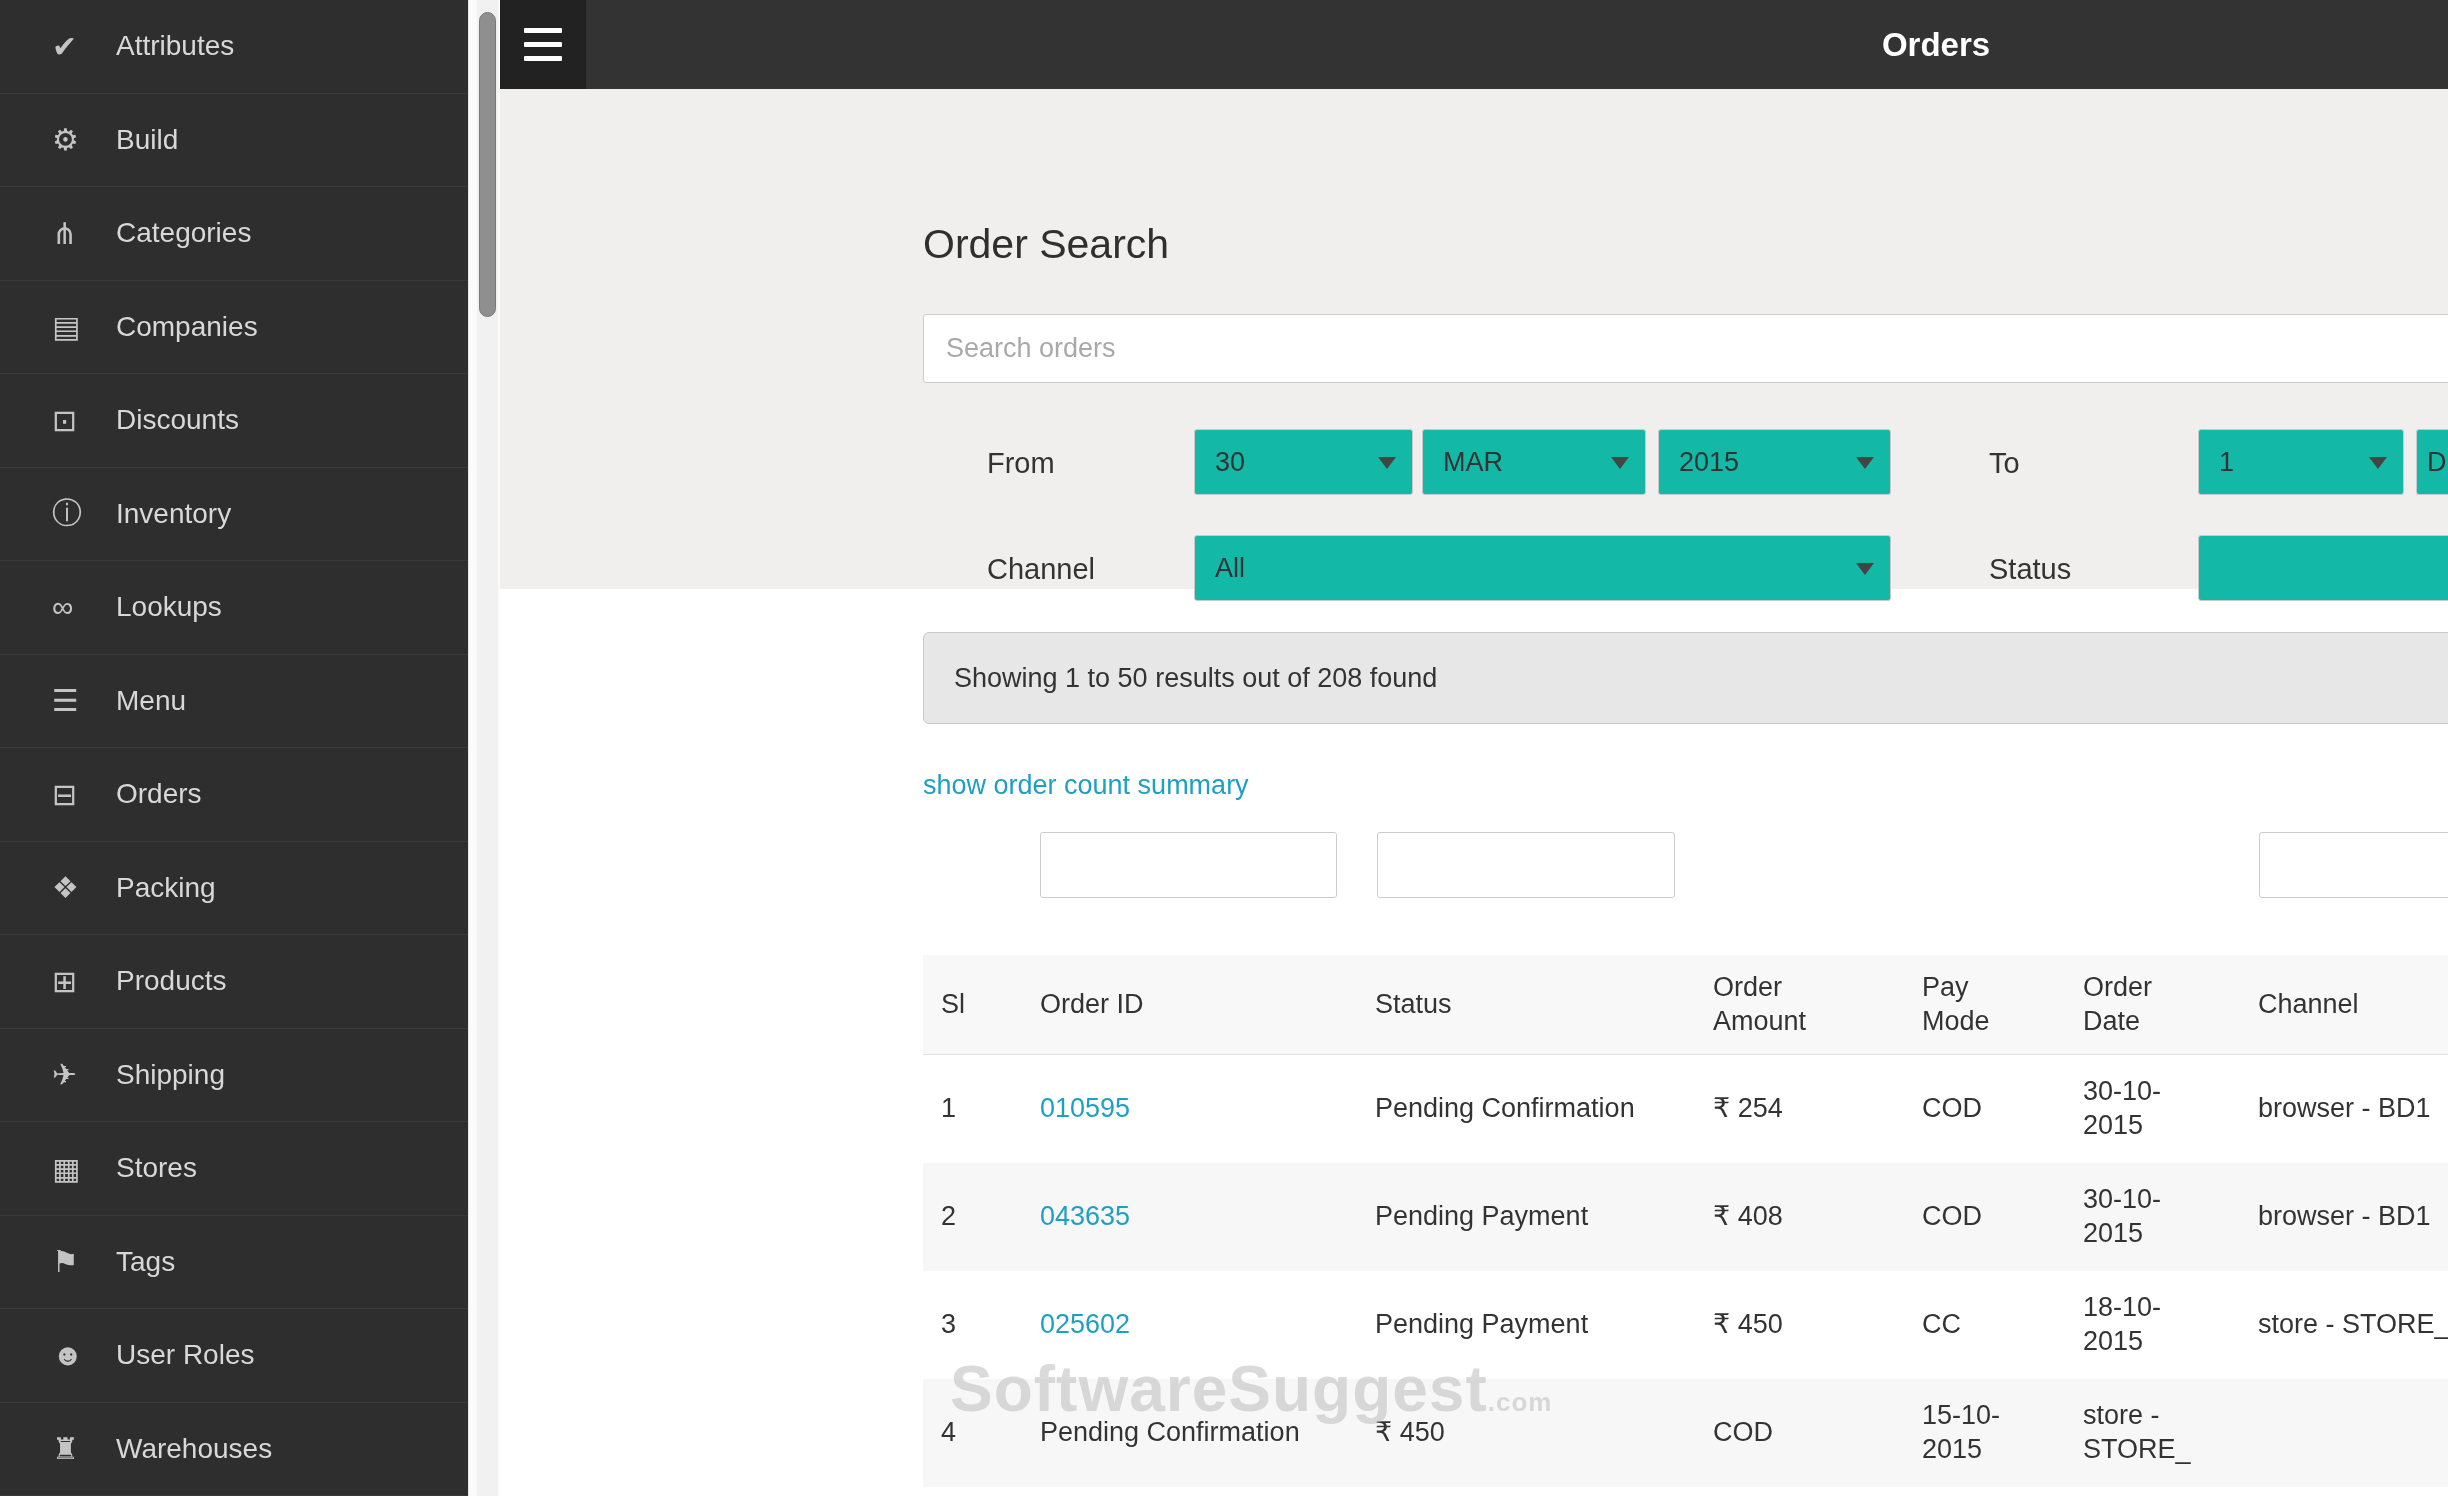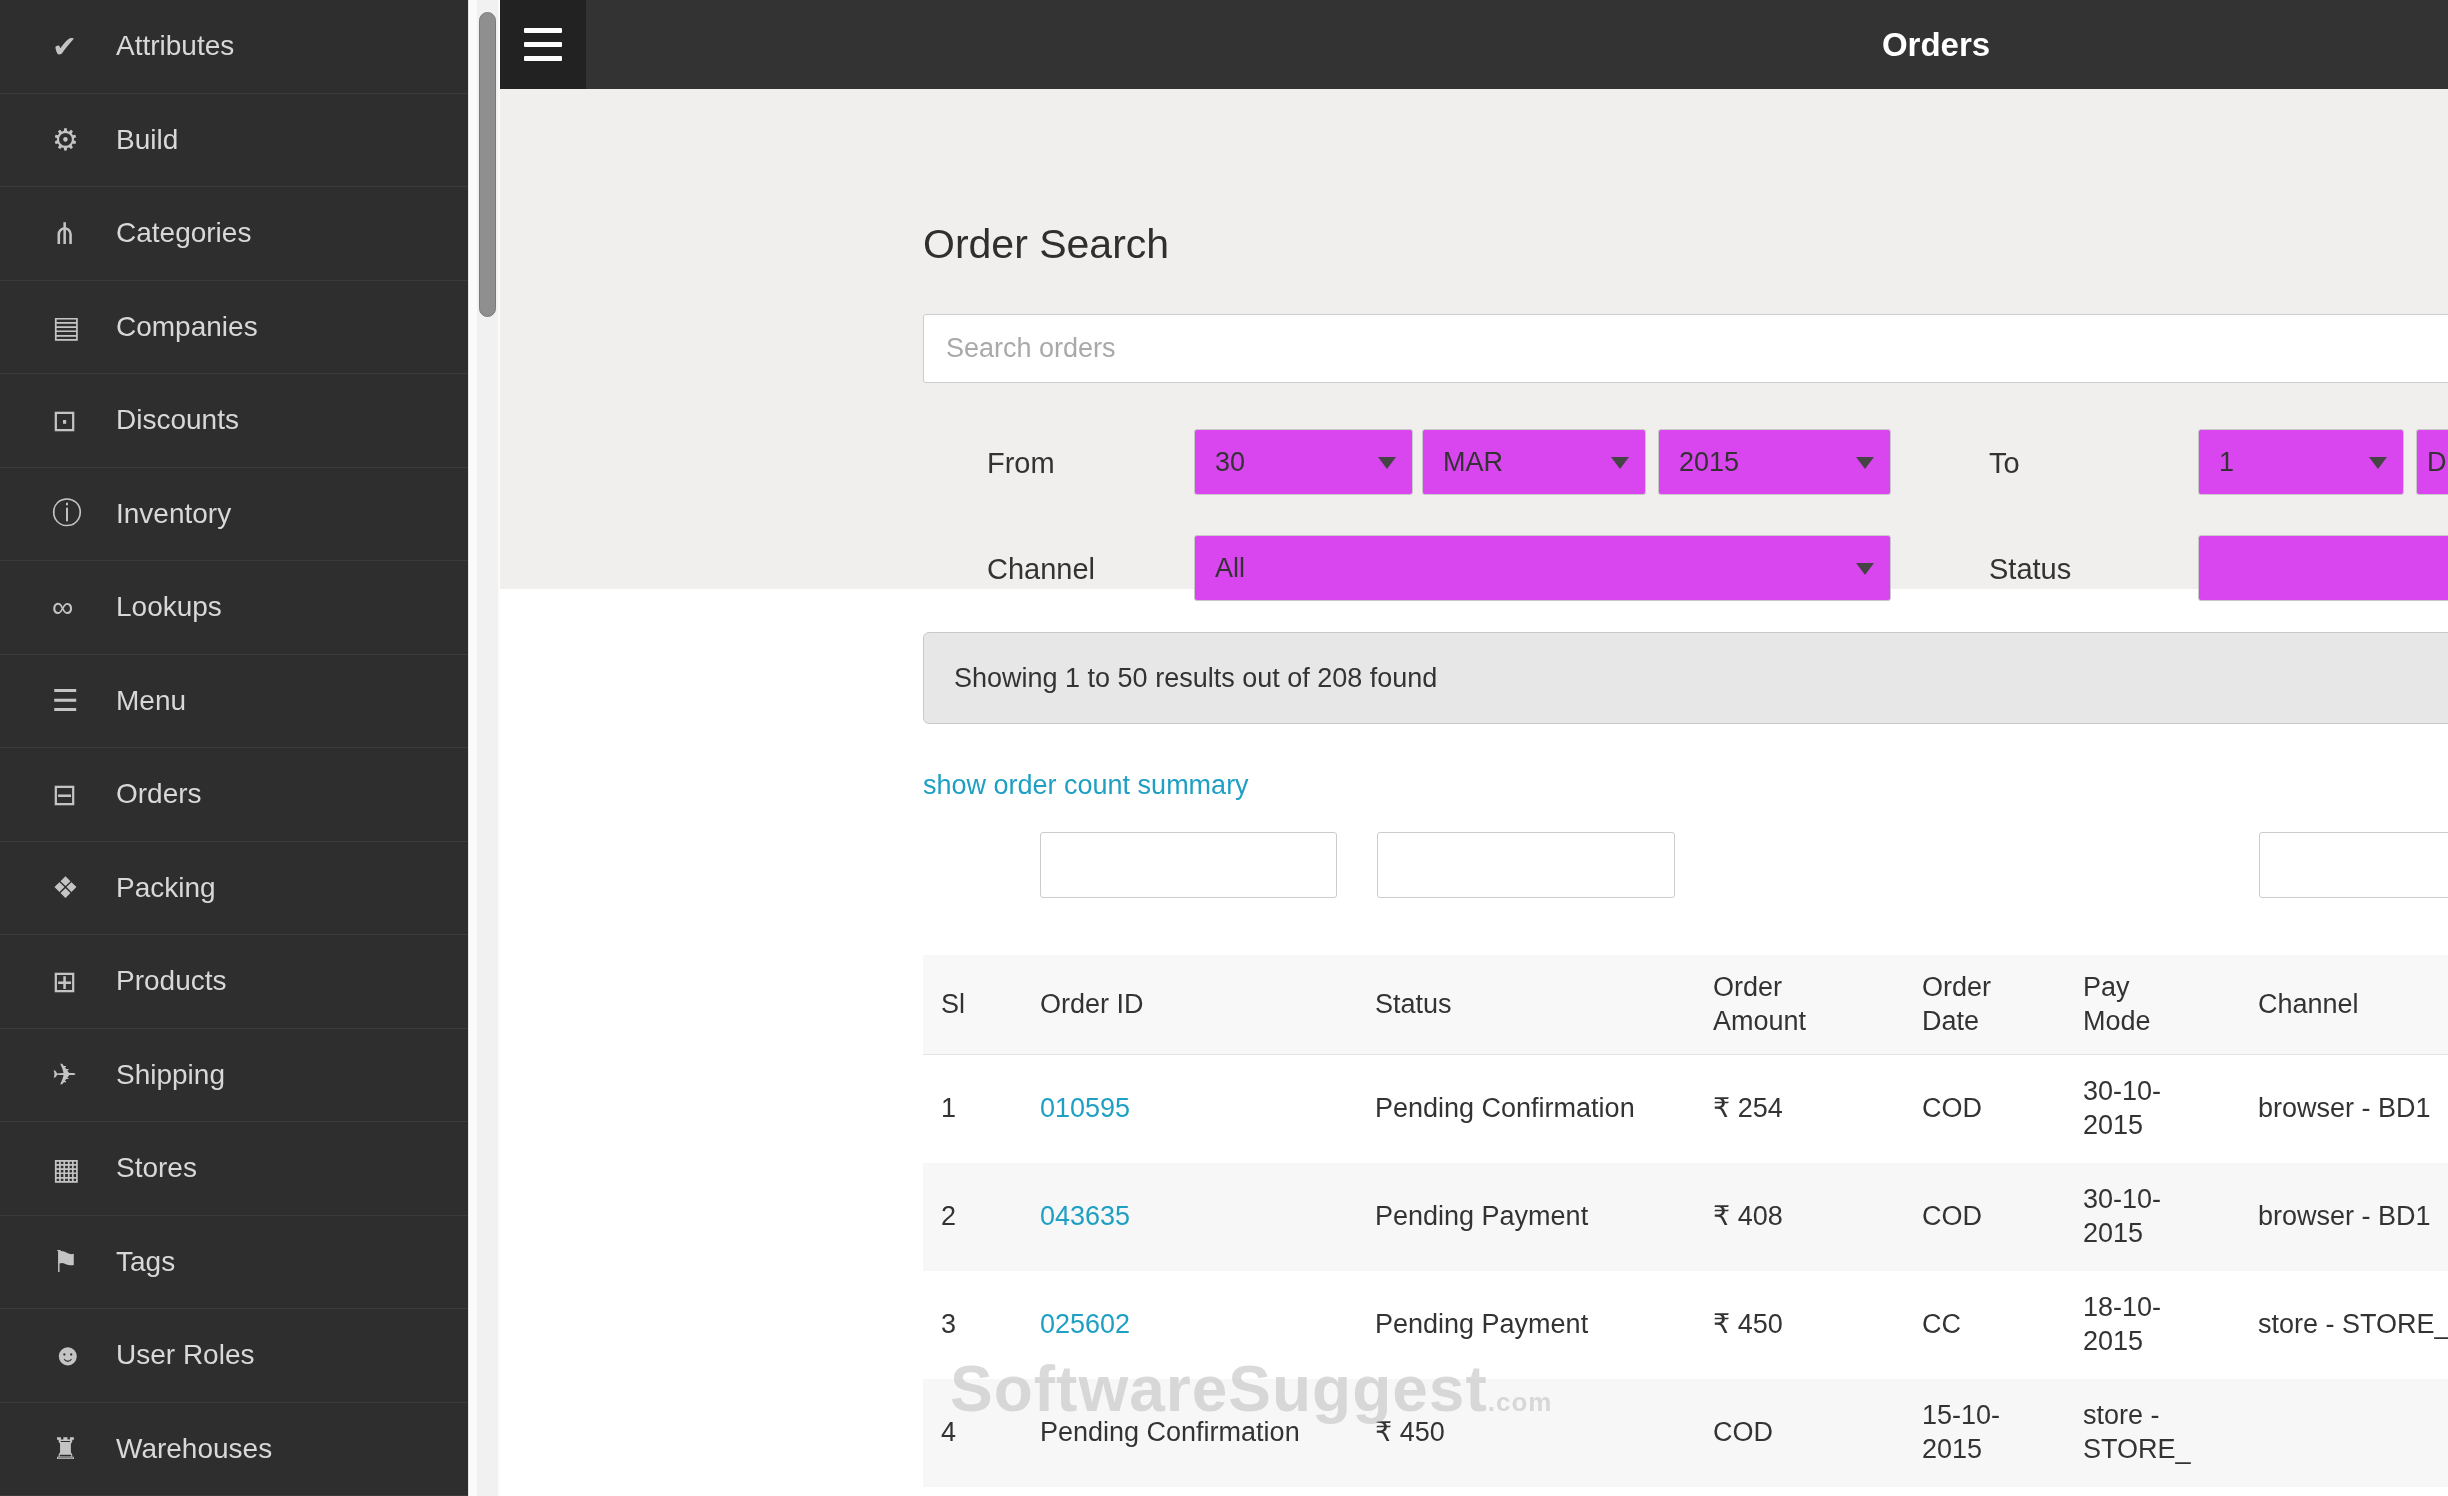--- a/index.html
+++ b/index.html
@@ -70,21 +70,21 @@
   }
   .search-input {
     position:absolute; left:423px; top:225px; width:2417px; height:69px;
     border:1px solid #ccc; border-radius:3px; background:#fff;
     font-size:27px; color:#333; padding:0 22px;
     font-family:"Liberation Sans","DejaVu Sans",sans-serif;
   }
   .search-input::placeholder { color:#a9a9a9; }
   .flabel { position:absolute; font-size:29px; color:#333;margin-left:33px; }
   .sel {
-    position:absolute; height:66px; background:#d946ef;
+    position:absolute; height:66px; background:#14b8a6;
     border:1px solid #c9c9c9; border-radius:3px;
     font-size:27px; color:#333;
     display:flex; align-items:center; padding-left:20px; cursor:pointer;
   }
   .sel .caret {
     position:absolute; right:16px; top:50%; margin-top:-5px;
     width:0; height:0;
     border-left:9px solid transparent; border-right:9px solid transparent;
     border-top:12px solid #444;
   }
@@ -275,22 +275,22 @@
   <input class="filter-input" type="text" style="left: 540px; width: 297px;">
   <input class="filter-input" type="text" style="left: 877px; width: 298px;">
   <input class="filter-input" type="text" style="left: 1759px; width: 297px;">
 
   <div class="otable">
     <div class="thead">
       <div class="th">Sl</div>
       <div class="th">Order ID</div>
       <div class="th">Status</div>
       <div class="th">Order Amount</div>
+      <div class="th">Pay Mode</div>
       <div class="th">Order Date</div>
-      <div class="th">Pay Mode</div>
       <div class="th">Channel</div>
     </div>
     <div class="tbody">
       <div class="trow">
         <div class="td">1</div>
         <div class="td">
             <a class="oid">010595</a>
           </div>
         <div class="td">Pending Confirmation</div>
         <div class="td">₹ 254</div>

